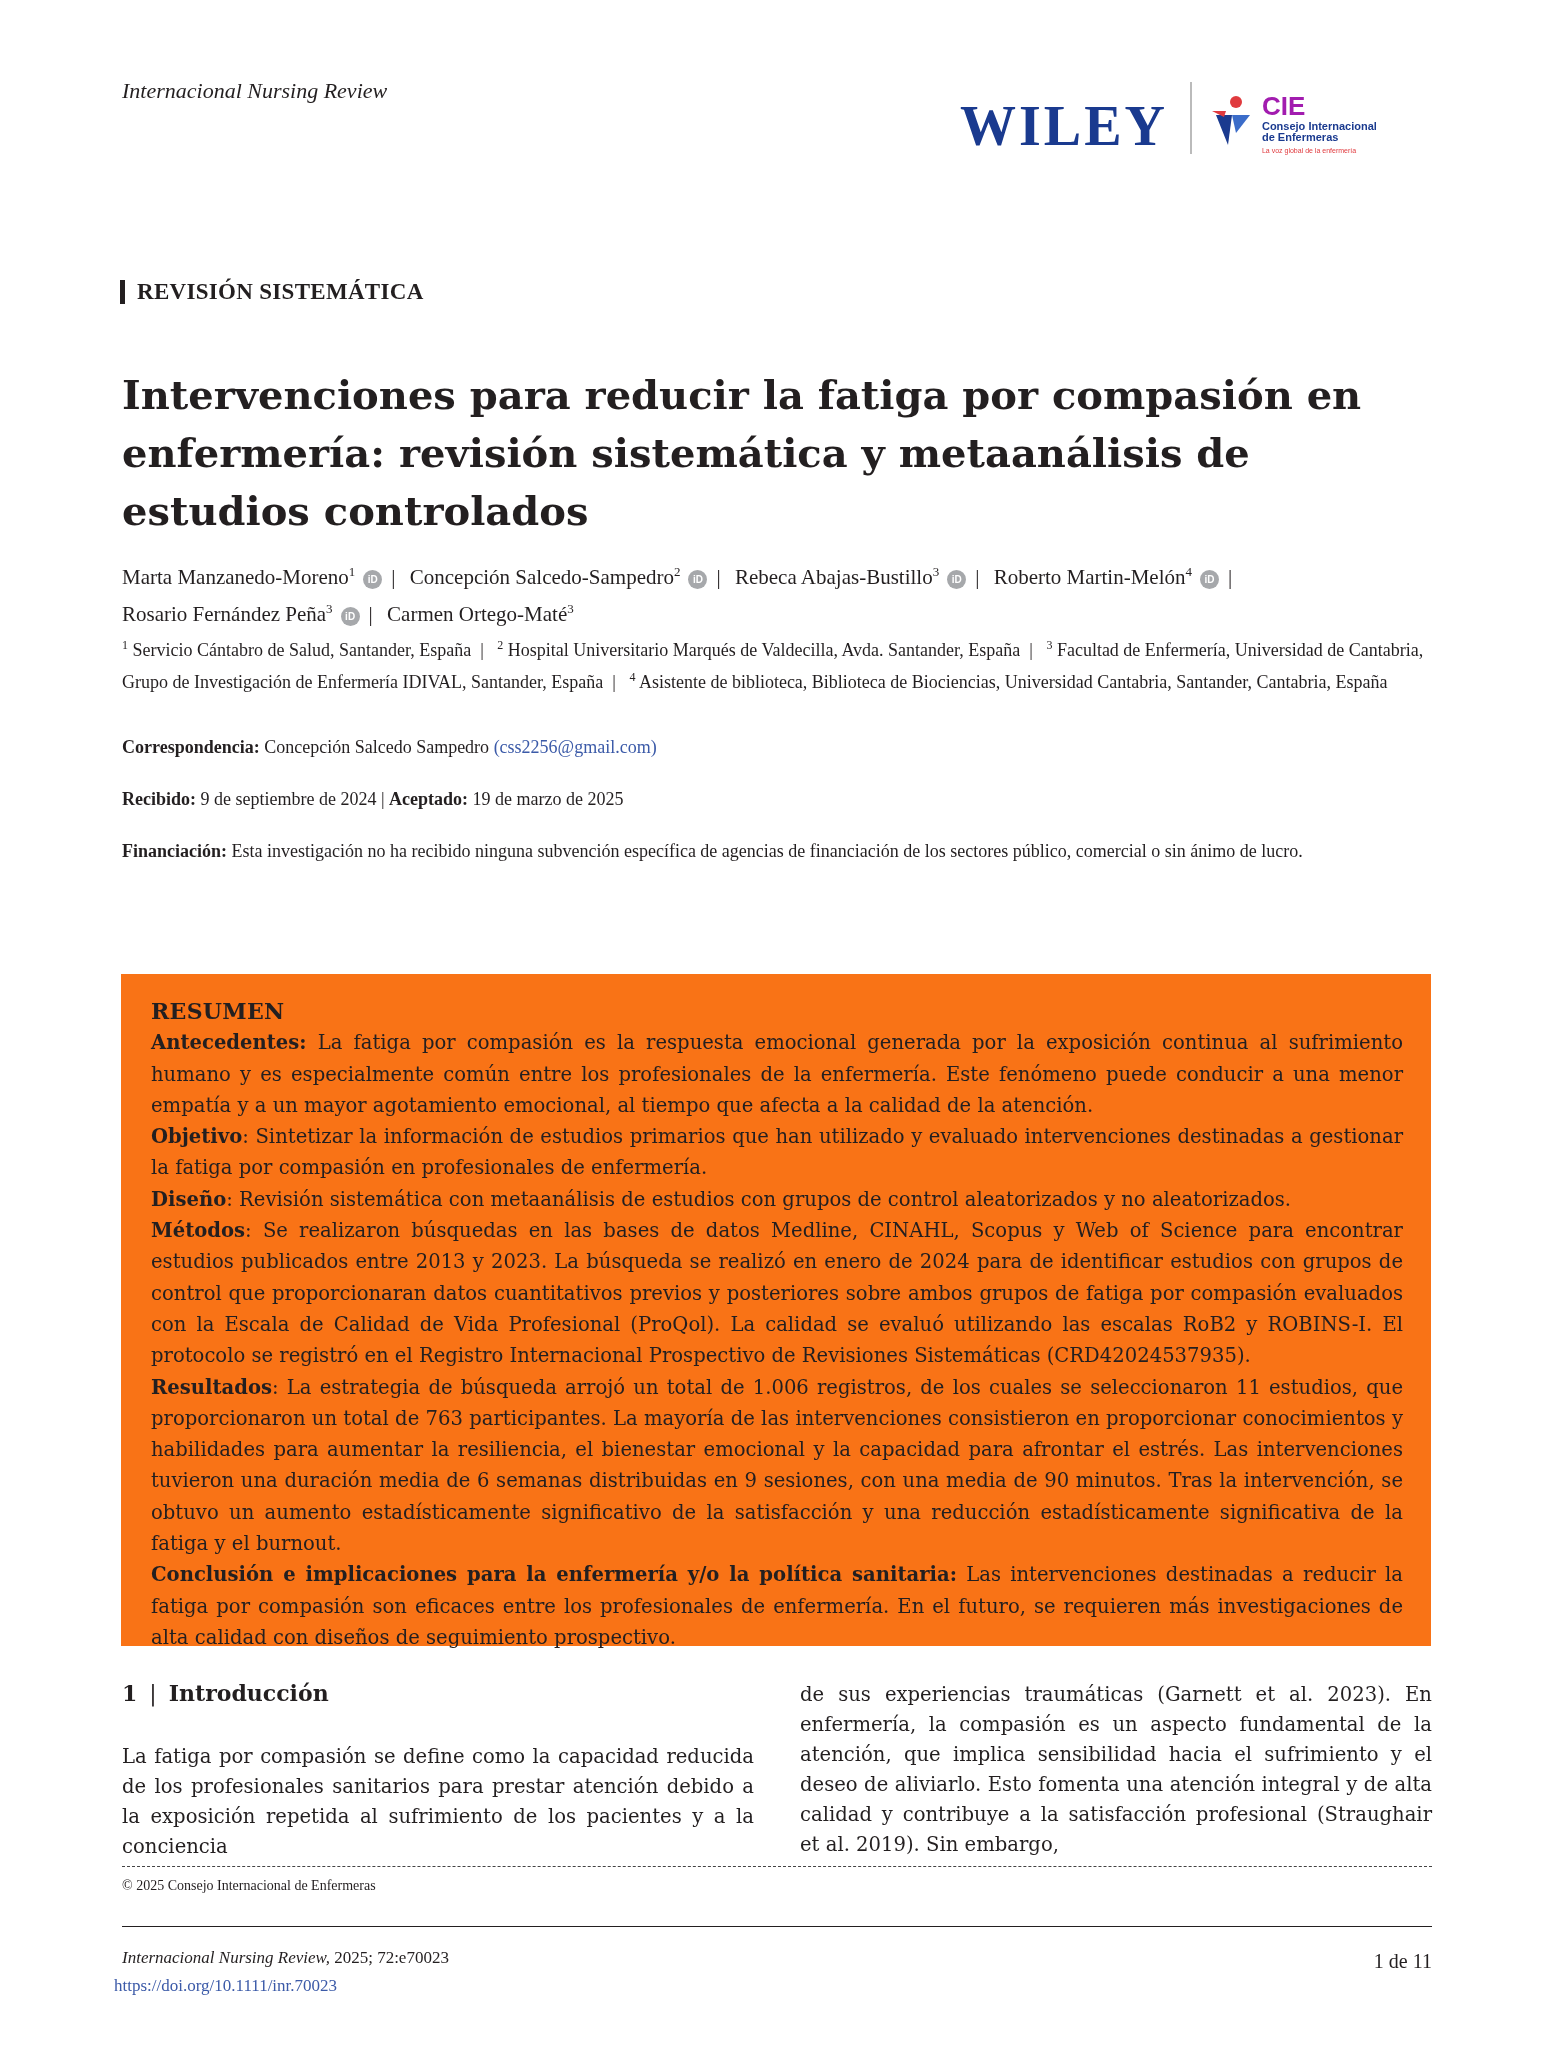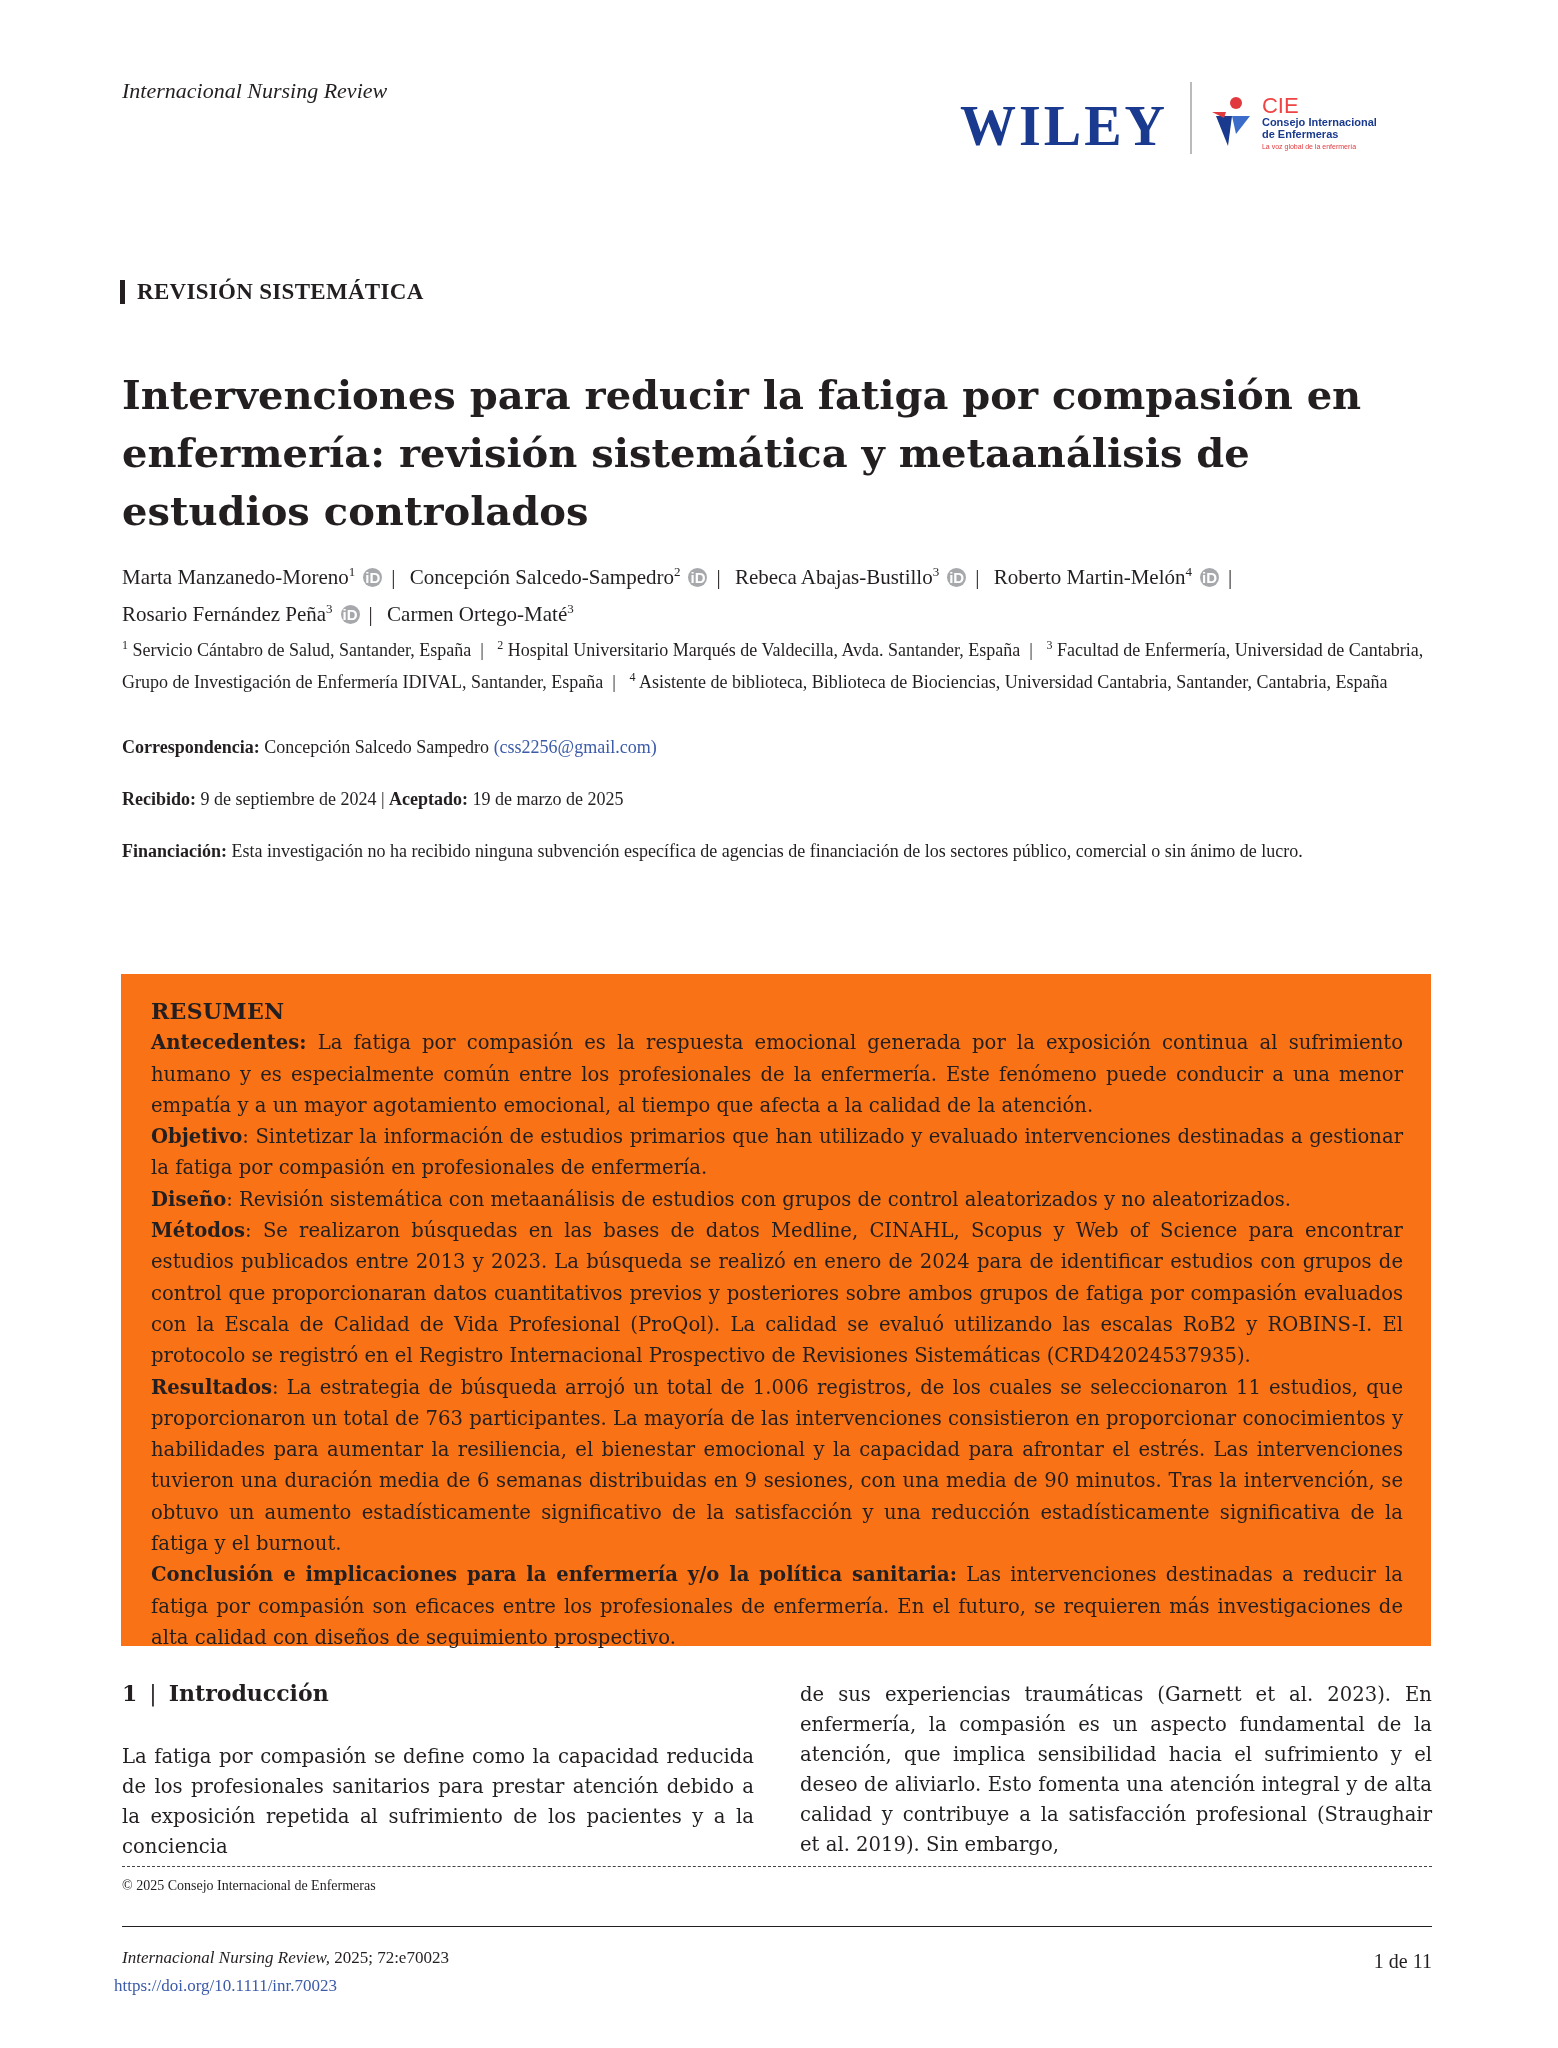--- a/index.html
+++ b/index.html
@@ -15,42 +15,42 @@
   }
   .logos { left: 960px; top: 82px; display: flex; align-items: flex-end; }
   .wiley {
     font-family: "Liberation Serif", serif; font-weight: bold; font-size: 56px;
     color: #1a3a8f; letter-spacing: 3px; line-height: 1;
   }
   .logo-divider { width: 2px; height: 72px; background: #bbbbbb; margin: 0 18px 0 22px; }
   .cie { display: flex; align-items: flex-start; }
   .cie-mark { width: 46px; height: 60px; position: relative; }
   .cie-text { margin-left: 6px; font-family: "Liberation Sans", sans-serif; line-height: 1.05; }
-  .cie-text .big { font-size: 22px; font-weight: normal; color: #ef4444; }
+  .cie-text .big { font-size: 26px; font-weight: bold; color: #a21caf; }
   .cie-text .sm { font-size: 11px; font-weight: bold; color: #1a3a8f; }
   .cie-text .tag { font-size: 7px; color: #e03a3e; margin-top: 3px; }
 
   .section-kicker {
     left: 120px; top: 280px; font-family: "Liberation Serif", serif;
     font-weight: bold; font-size: 23px; letter-spacing: 0.3px;
     padding-left: 12px; border-left: 5px solid #231f20; line-height: 1.05;
   }
   .title {
     left: 122px; top: 366px; width: 1300px;
     font-family: "DejaVu Serif", serif; font-weight: bold; font-size: 40px;
     line-height: 58px; color: #231f20;
   }
   .authors {
     left: 122px; top: 556px; width: 1310px;
     font-family: "Liberation Serif", serif; font-size: 21px; line-height: 31px;
   }
   .authors sup { font-size: 13px; }
   .orcid {
     display: inline-block; width: 19px; height: 19px; border-radius: 50%;
-    background: #a6a8ab; color: #ffffff; font-size: 15px; font-weight: bold;
+    background: #a6a8ab; color: #ffffff; font-size: 10px; font-weight: bold;
     text-align: center; line-height: 19px; vertical-align: 1px;
     font-family: "Liberation Sans", sans-serif; margin-left: 8px;
   }
   .sep { margin: 0 9px; }
   .affil {
     left: 122px; top: 632px; width: 1310px;
     font-family: "Liberation Serif", serif; font-size: 18px; line-height: 27px;
   }
   .affil sup { font-size: 12px; }
   .meta {

